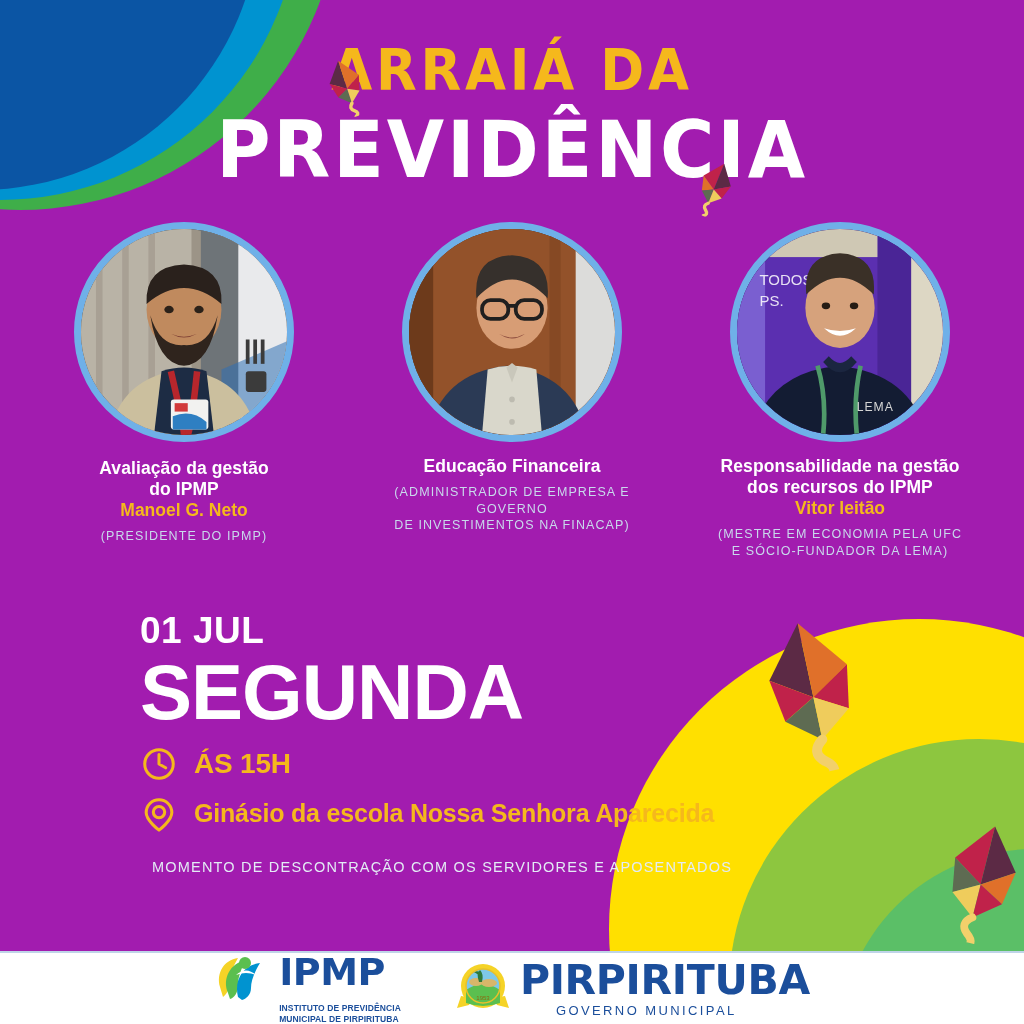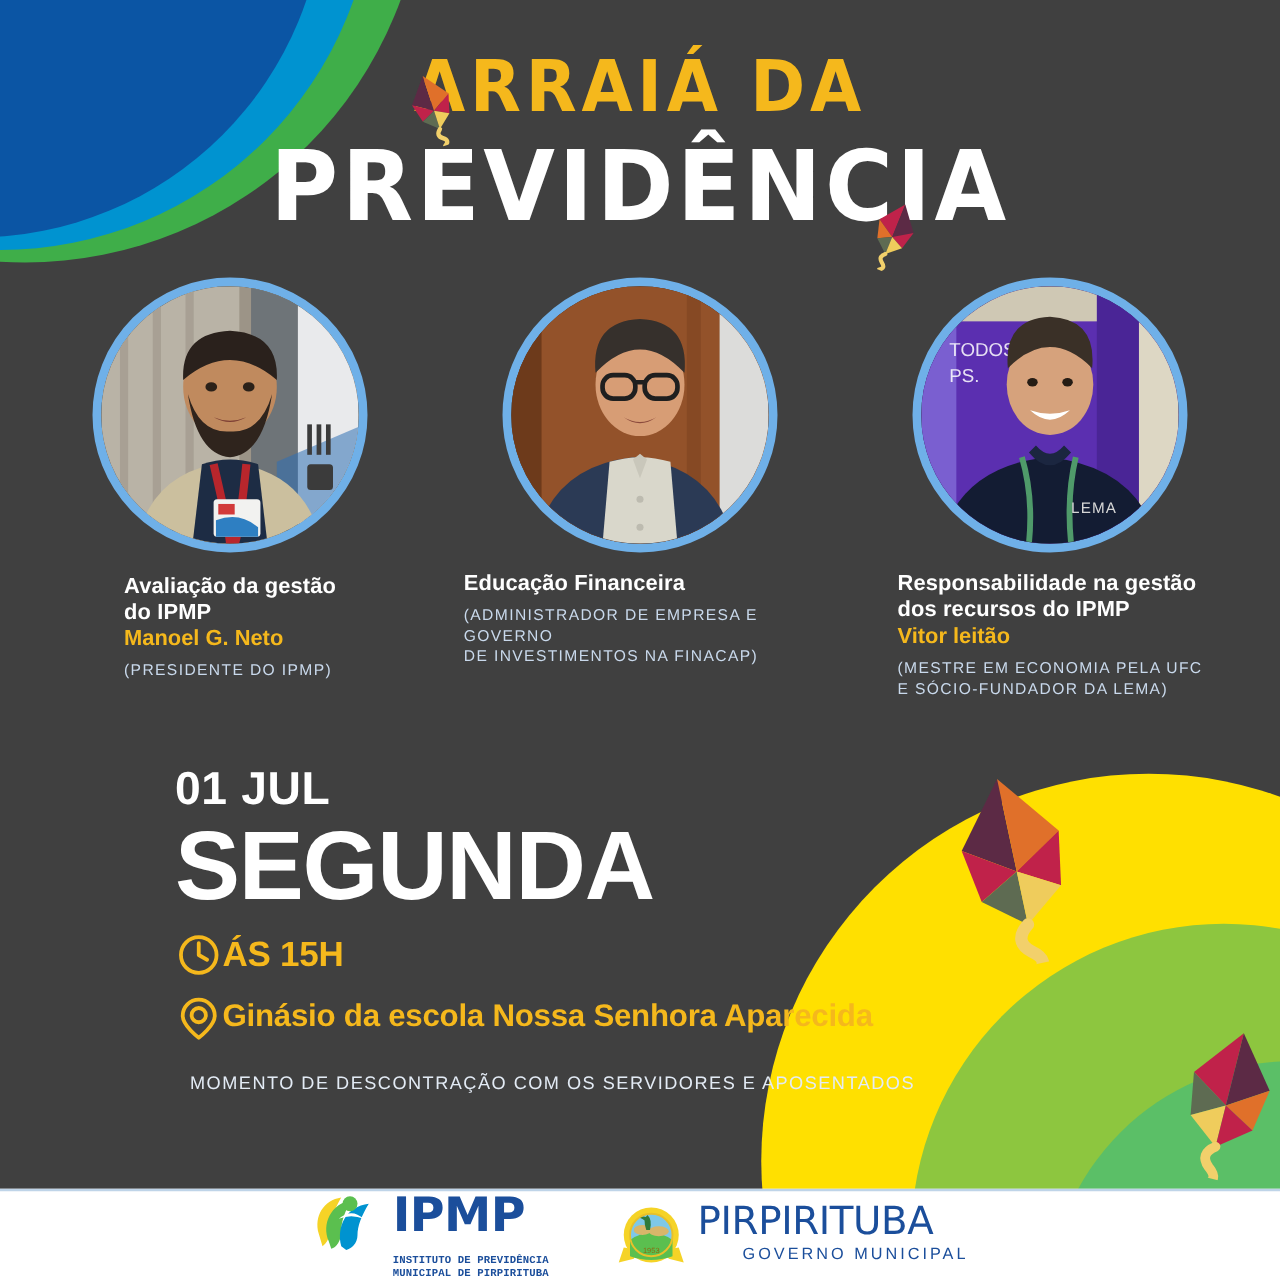--- a/index.html
+++ b/index.html
@@ -2,21 +2,21 @@
 <html lang="pt-BR"><head>
 <meta charset="utf-8">
 <title>Arraiá da Previdência</title>
 <style>
   html,body{margin:0;padding:0;background:#111;}
   *{box-sizing:border-box;}
   .poster{
     position:relative;
     width:1024px;height:1024px;
     overflow:hidden;
-    background:#404040;
+    background:#a21caf;
     font-family:"Liberation Sans", sans-serif;
     -webkit-font-smoothing:antialiased;
   }
 
   
   .arc{position:absolute;border-radius:50%;}
   .tl-green{left:-300px;top:-430px;width:640px;height:640px;background:#3FAE49;}
   .tl-cyan{left:-300px;top:-400px;width:600px;height:600px;background:#0093D0;}
   .tl-blue{left:-300px;top:-370px;width:560px;height:560px;background:#0B55A4;}
 
@@ -46,35 +46,35 @@
   
   .speakers{position:absolute;left:0;top:222px;width:100%;display:flex;justify-content:center;gap:38px;}
   .speaker{width:290px;display:flex;flex-direction:column;align-items:center;}
   .portrait{
     width:220px;height:220px;border-radius:50%;
     border:7px solid #6FB0E8;
     overflow:hidden;position:relative;background:#2b2b2b;
   }
   .portrait .photo{position:absolute;inset:0;}
 
-  .cap{margin-top:16px;text-align:left;line-height:1.18;padding:0 4px;}
+  .cap{margin-top:16px;text-align:center;line-height:1.18;padding:0 4px;}
   .cap .topic{color:#FFFFFF;font-weight:700;font-size:17.5px;letter-spacing:.1px;}
   .cap .who{color:#F5B81C;font-weight:700;font-size:17.5px;margin-top:1px;}
   .cap .role{
     color:#C9D9EC;font-size:12.5px;letter-spacing:1.1px;
     margin-top:7px;line-height:1.35;white-space:pre-line;
   }
   .sp2 .cap{margin-top:14px;}
   .sp3 .cap{margin-top:14px;}
 
   
   .event{position:absolute;left:140px;top:612px;}
   .day{color:#FFFFFF;font-weight:700;font-size:37px;letter-spacing:.5px;line-height:1;}
   .weekday{color:#FFFFFF;font-weight:700;font-size:78px;letter-spacing:-1px;line-height:1.02;margin-top:4px;}
-  .row{display:flex;align-items:center;gap:0;margin-top:12px;}
+  .row{display:flex;align-items:center;gap:16px;margin-top:12px;}
   .row .glyph{width:38px;height:38px;flex:0 0 38px;}
   .row .glyph svg{display:block;width:100%;height:100%;}
   .row .txt{color:#F5B81C;font-weight:700;font-size:28px;letter-spacing:-.2px;}
   .row.loc .txt{font-size:25px;}
   .note{
     color:#E3EBF5;font-size:14.5px;letter-spacing:1.2px;
     margin-top:26px;margin-left:12px;font-weight:400;
   }
 
   
@@ -86,26 +86,26 @@
   .logo{display:flex;align-items:flex-start;gap:9px;}
   .logo .mark{flex:0 0 auto;}
   .logo .mark svg{display:block;}
   .ipmp-word{line-height:1;}
   .ipmp-word .big{
     font-family:"DejaVu Sans", sans-serif;
     font-weight:700;font-size:38px;color:#1B4E9B;letter-spacing:-.5px;
   }
   .ipmp-word .small{
     font-weight:700;font-size:8.5px;color:#1B4E9B;letter-spacing:.1px;
-    line-height:1.2;margin-top:12px;white-space:pre-line;font-family:Liberation Mono, monospace;
+    line-height:1.2;margin-top:12px;white-space:pre-line;
   }
   .pirp-word{line-height:1;}
   .pirp-word .big{
     font-family:"DejaVu Sans", sans-serif;
-    font-weight:400;font-size:31px;color:#1B4E9B;letter-spacing:-.3px;
+    font-weight:700;font-size:41px;color:#1B4E9B;letter-spacing:-.3px;
   }
   .pirp-word .small{
     font-weight:400;font-size:13px;color:#1B4E9B;letter-spacing:2.4px;margin-top:3px;margin-left:36px;
   }
 </style>
 </head>
 <body>
 
 <div class="poster">
 

